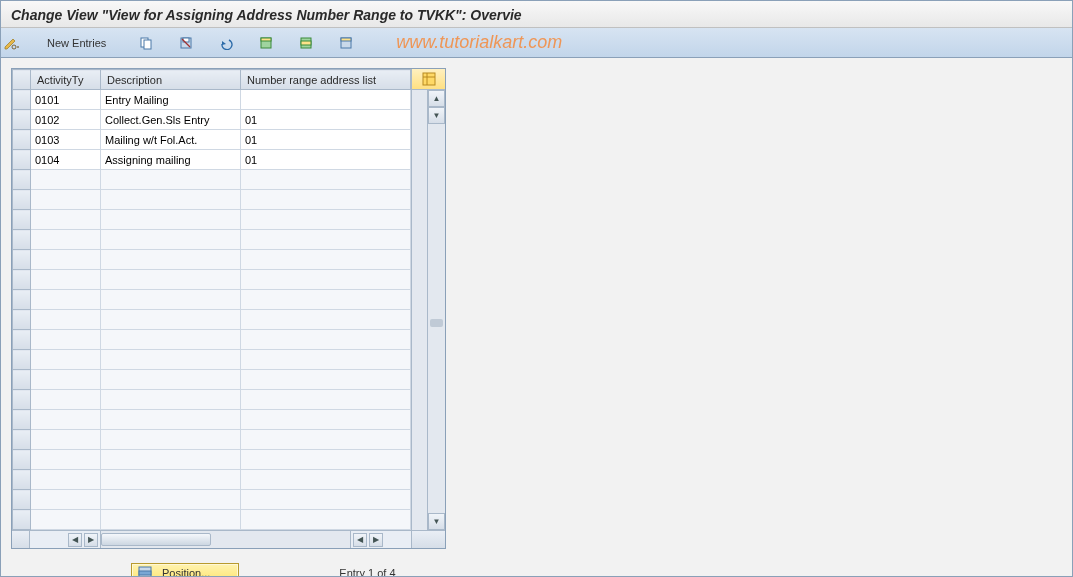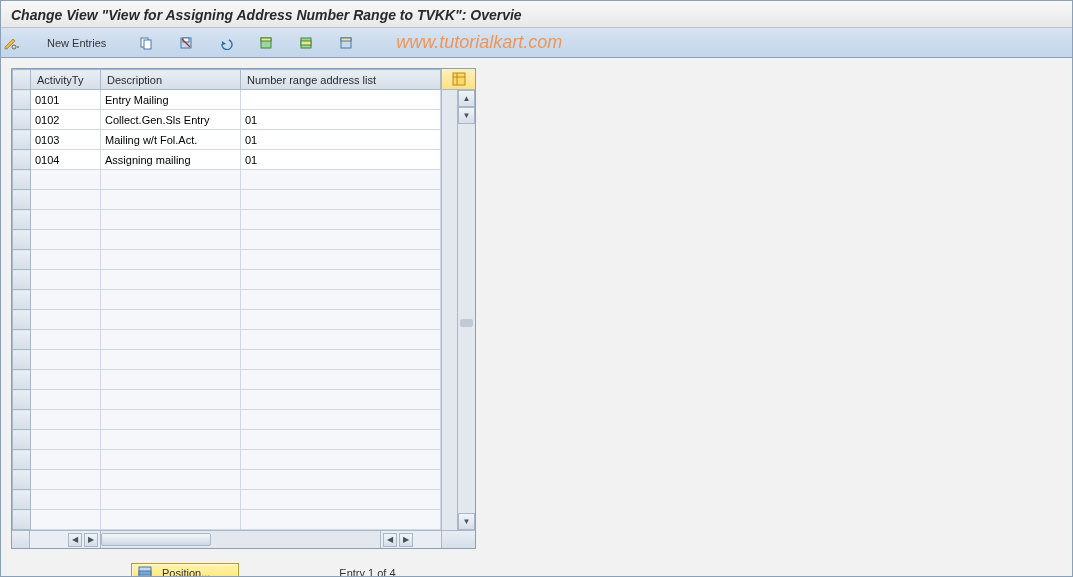--- a/index.html
+++ b/index.html
@@ -101,21 +101,21 @@
     table.data td.empty {
       background: #f5f7fa;
     }
     table.data td.editcell {
       background: #fff;
       margin-left: 39px;
     }
     .col-sel { width: 18px; }
     .col-act { width: 70px; }
     .col-desc { width: 140px; }
-    .col-num { width: 200px; }
+    .col-num { width: 170px; }
     .right-strip {
       width: 34px;
       display: flex;
       flex-direction: column;
       border-left: 1px solid #a9b8c9;
     }
     .corner-btn {
       height: 21px;
       background: linear-gradient(to bottom, #fff0c0, #ffe082);
       border-bottom: 1px solid #a9b8c9;

